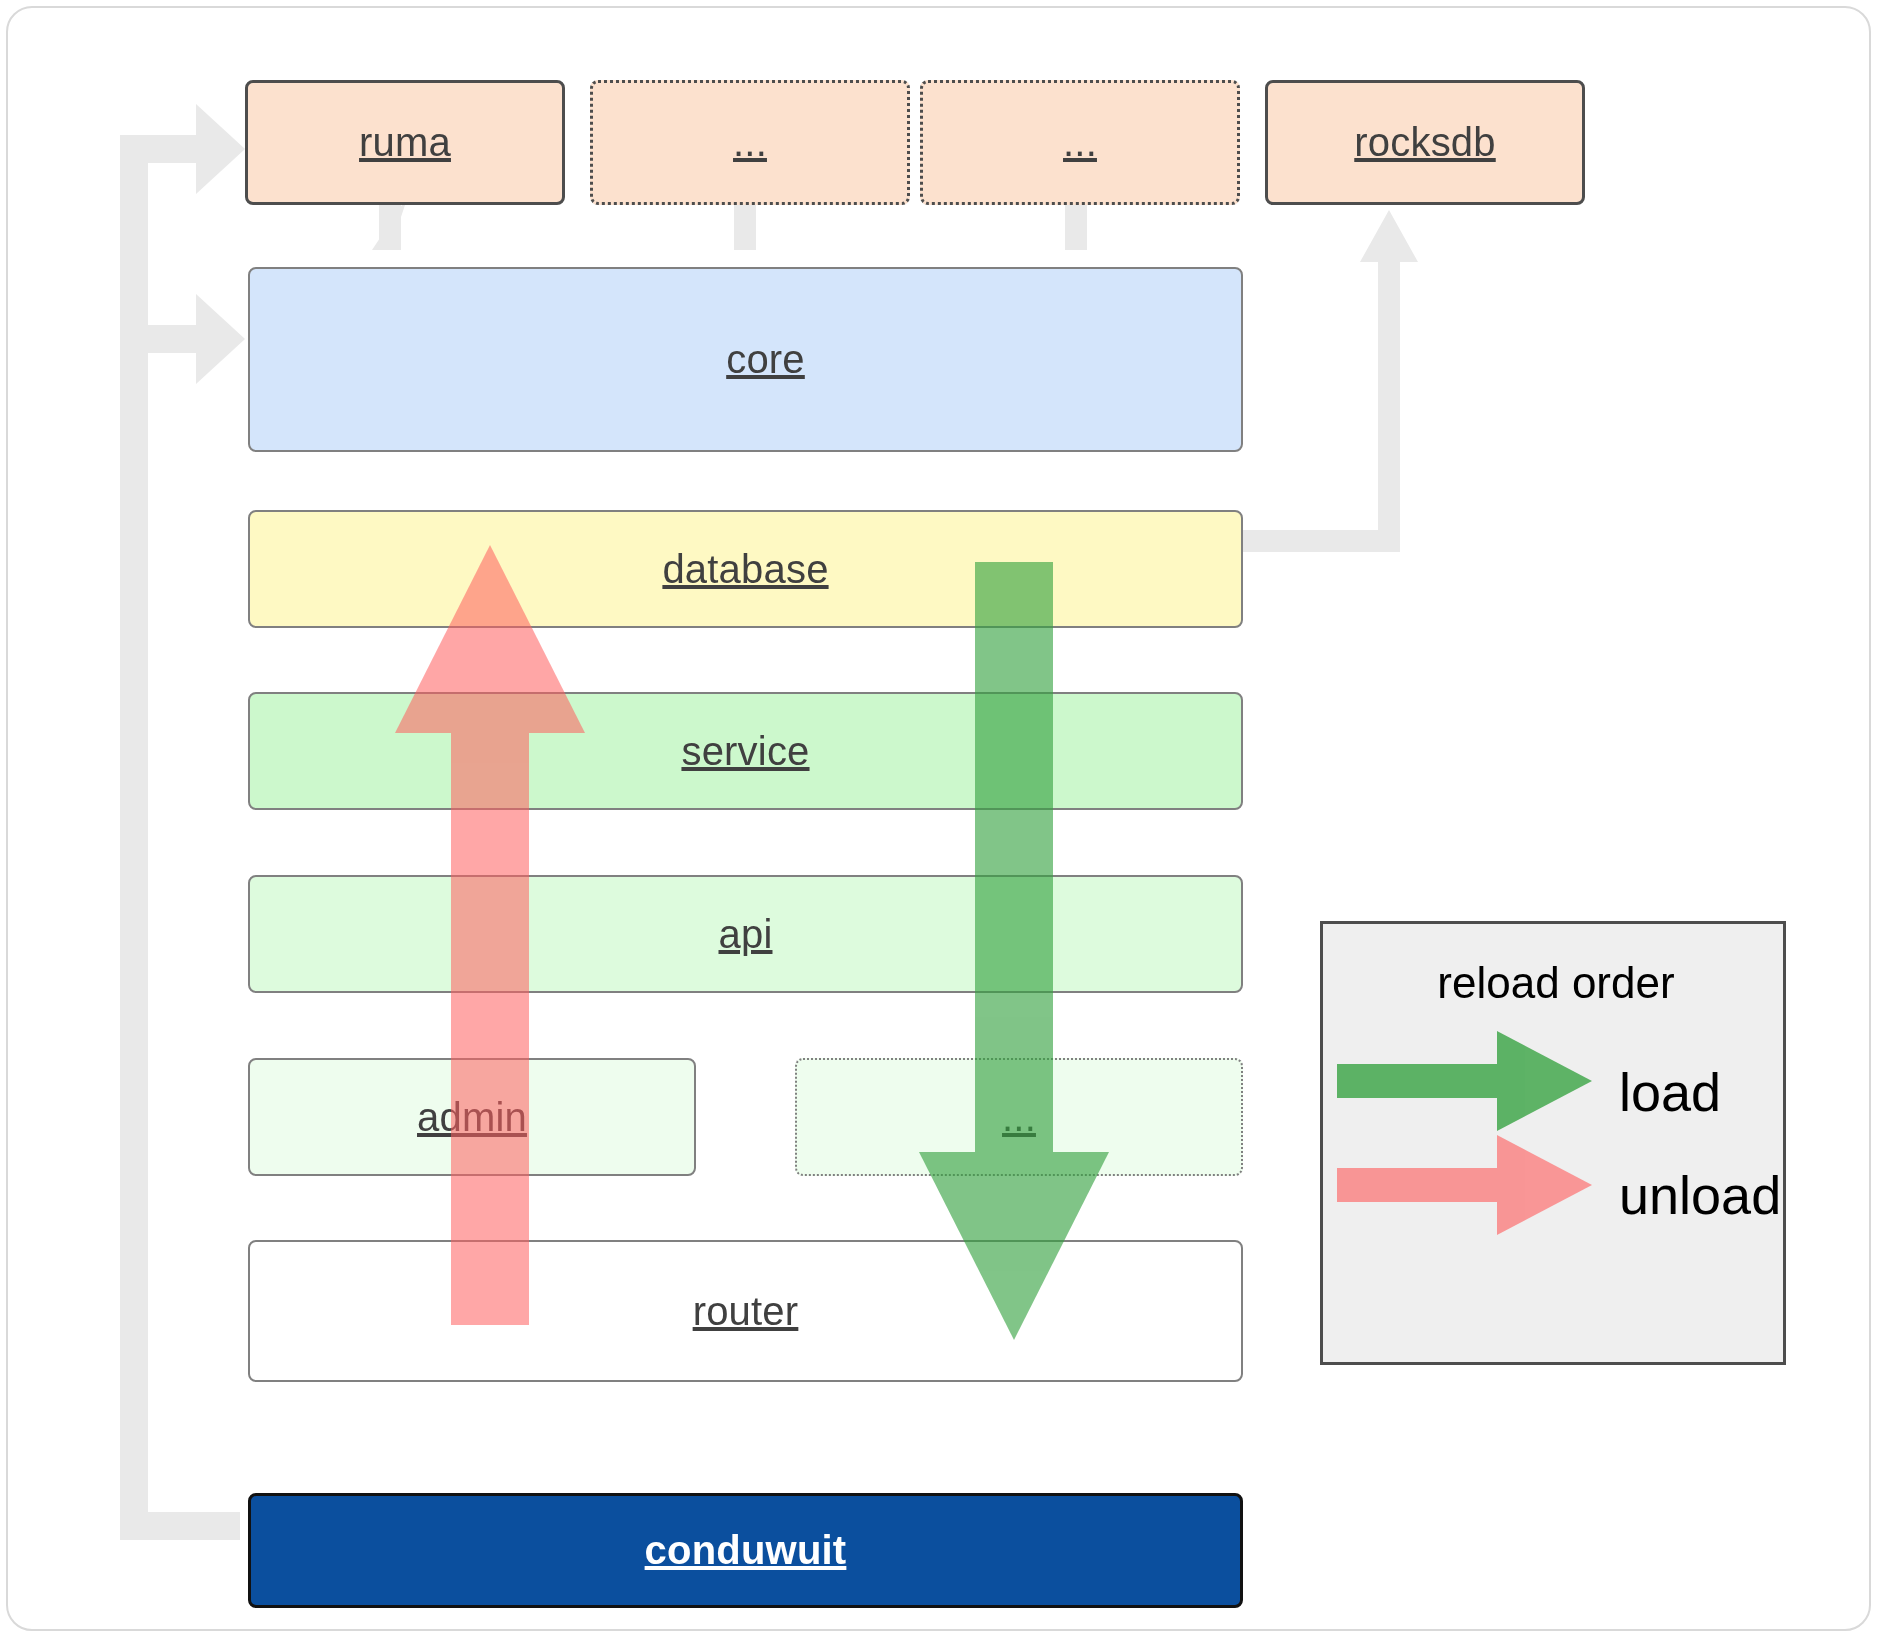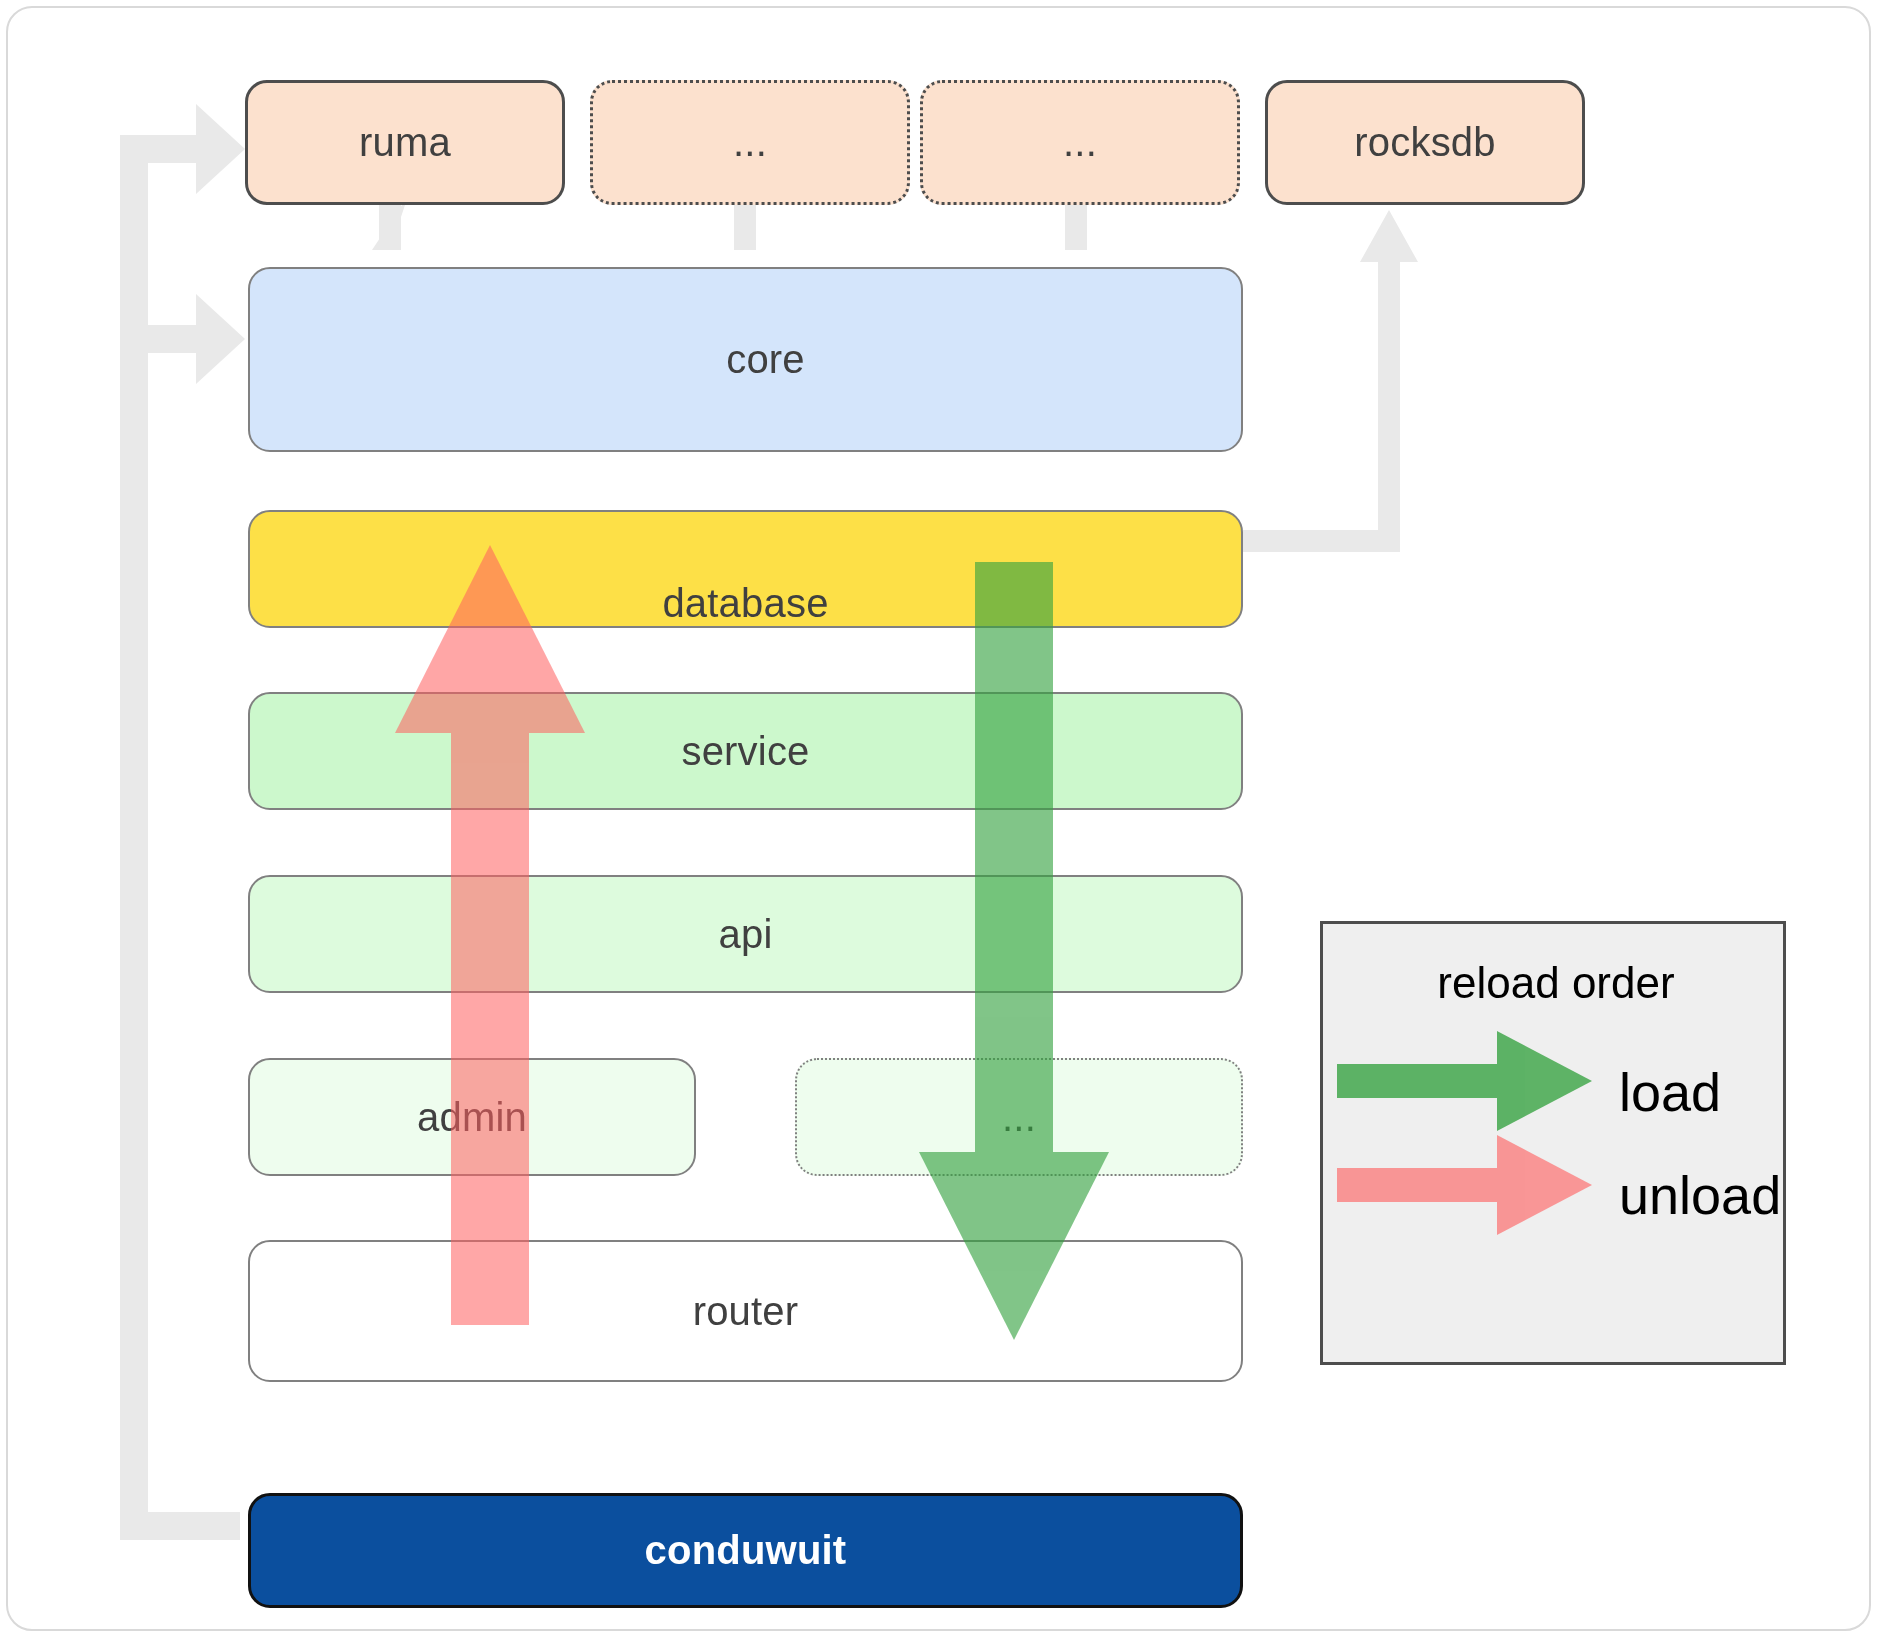--- a/index.html
+++ b/index.html
@@ -14,35 +14,36 @@
   .page-frame{
     position:absolute;left:6px;top:6px;width:1865px;height:1625px;
     border:2px solid #d9d9d9;border-radius:26px;background:#ffffff;
     box-sizing:border-box;
   }
 
   
   .node{
     position:absolute;box-sizing:border-box;
     display:flex;align-items:center;justify-content:center;
-    border-radius:22px;
+    border-radius:8px;
     color:#404040;
     font-size:40px;
     letter-spacing:.2px;
     text-align:center;
+    text-decoration:underline;
   }
   .node.solid-dark{border:3px solid #4d4d4d;}
   .node.dotted-dark{border:3px dotted #4d4d4d;}
   .node.solid-gray{border:2px solid #808080;}
   .node.dotted-gray{border:2px dotted #808080;}
   .node.solid-black{border:3px solid #111111;}
 
   .peach{background:#fce1ce;}
   .blue{background:#d4e5fb;padding-left:40px;}
-  .green1{background:#fde047;align-items:flex-end;}
+  .green1{background:#fef9c3;}
   .green2{background:#ccf8cc;}
   .green3{background:#ddfbdd;}
   .green4{background:#eefdee;}
   .white{background:#ffffff;}
   .navy{background:#0b4f9e;color:#ffffff;font-weight:700;}
 
   
   .layer{position:absolute;left:0;top:0;width:1883px;height:1643px;pointer-events:none;}
   .layer.under{z-index:1;}
   .layer.over{z-index:5;}

